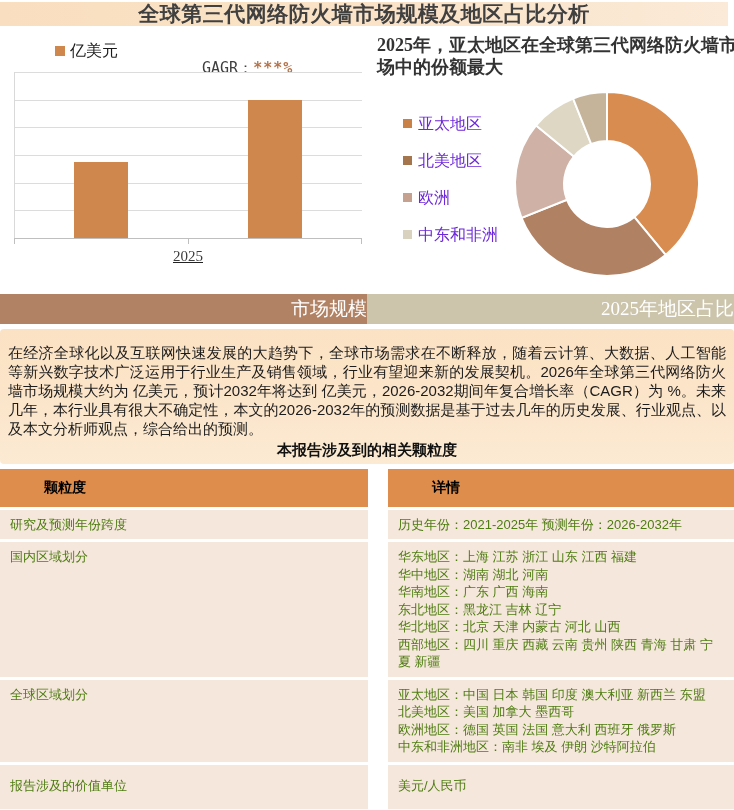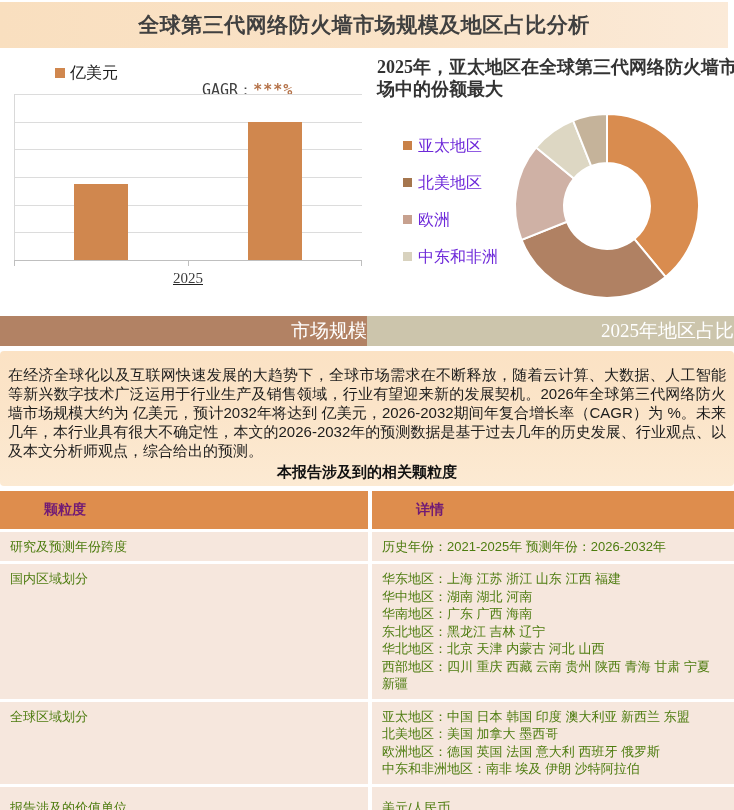--- a/index.html
+++ b/index.html
@@ -6,21 +6,21 @@
     --title-bar-bg:#FAE3C8; --tab-market-bg:#B28264; --tab-region-bg:#CCC5AC;
     --table-header-bg:#DE8D4D; --table-row-bg:#F6E7DD; --summary-bg:#FBE4C8;
     --accent-bar:#CEA183; --bar-color:#D0874E; --cagr-value-color:#B5734A;
   }
   *{box-sizing:border-box;margin:0;padding:0;}
   html,body{background:#fff;}
   body{width:734px;font-family:"Liberation Sans","DejaVu Sans",sans-serif;color:#222;}
   .serif{font-family:"Liberation Serif","DejaVu Serif",serif;}
 
   
-  .title-bar{margin:2px 6px 0 0;height:46px;background:linear-gradient(90deg,#F9DFBF,var(--title-bar-bg) 55%,#FBEAD8);
+  .title-bar{margin:2px 6px 0 0;height:24px;background:linear-gradient(90deg,#F9DFBF,var(--title-bar-bg) 55%,#FBEAD8);
     display:flex;align-items:center;justify-content:center;}
   .title-bar h1{font-size:21px;font-weight:600;color:#404040;letter-spacing:.5px;}
 
   
   .charts{display:flex;height:258px;margin-top:6px;}
   .bar-panel{width:367px;padding:2px 0 0 14px;flex:none;}
   .bar-legend-row{height:34px;display:flex;align-items:center;padding-left:41px;}
   .legend-item{display:flex;align-items:center;font-size:16px;color:#1a1a1a;text-align:right;}
   .legend-item .swatch{width:10px;height:10px;background:var(--bar-color);margin-right:5px;flex:none;}
   .cagr{margin-left:84px;font-family:"DejaVu Sans Mono","Liberation Mono",monospace;font-size:15px;color:#404040;margin-top:35px;}
@@ -54,22 +54,22 @@
   .summary{margin-top:5px;background:linear-gradient(180deg,#FBE2C4,var(--summary-bg) 40%,#FCEAD3);
     border-radius:4px;padding:14px 8px 4px 8px;min-height:118px;}
   .summary-text{font-size:15px;line-height:19px;color:#1c1c1c;text-align:justify;}
   .table-title{margin-top:3px;text-align:center;font-size:15px;font-weight:bold;color:#111;}
 
   
   .grain-table{margin-top:5px;}
   .t-row{display:flex;margin-bottom:3px;}
   .t-cell{padding:6px 10px;font-size:13px;line-height:17.5px;color:#4d7c0f;background:var(--table-row-bg);}
   .t-label{width:368px;flex:none;margin-right:4px;}
-  .t-detail{flex:1;}
-  .t-head .t-cell{background:var(--table-header-bg);color:#701a75;font-weight:bold;font-size:14px;
+  .t-detail{flex:1;margin-left:16px;}
+  .t-head .t-cell{background:var(--table-header-bg);color:#000000;font-weight:bold;font-size:14px;
     padding-top:10px;padding-bottom:10px;padding-left:44px;}
   .t-row:last-child .t-cell{padding-top:12px;padding-bottom:15px;}
   .detail-line{display:block;}
 </style>
 </head>
 <body>
 
 <div class="page">
 
   <header class="title-bar">

